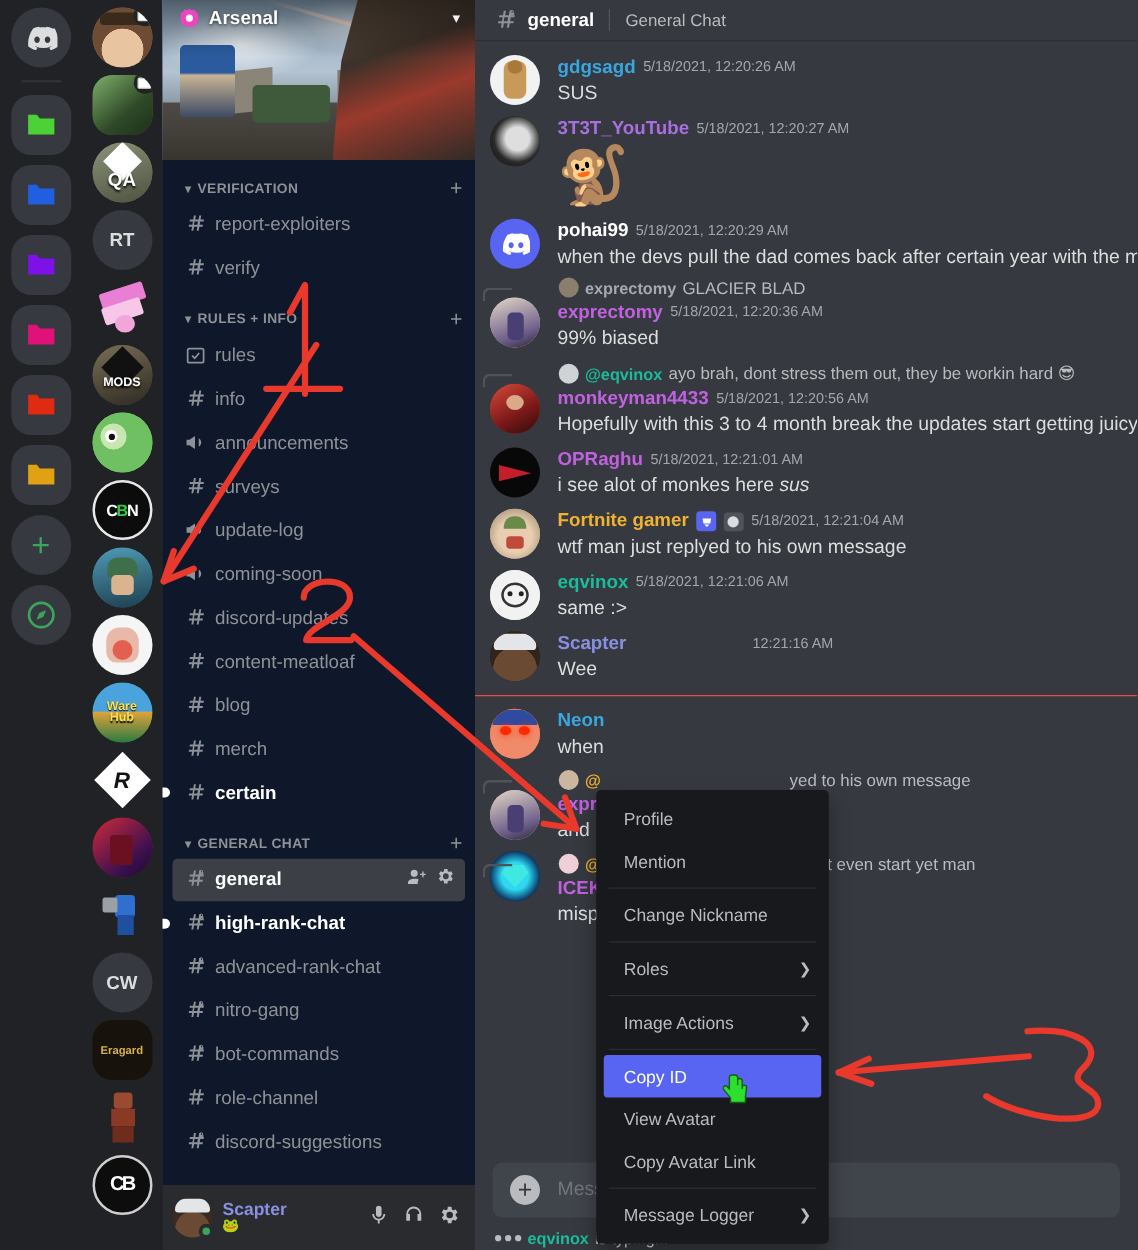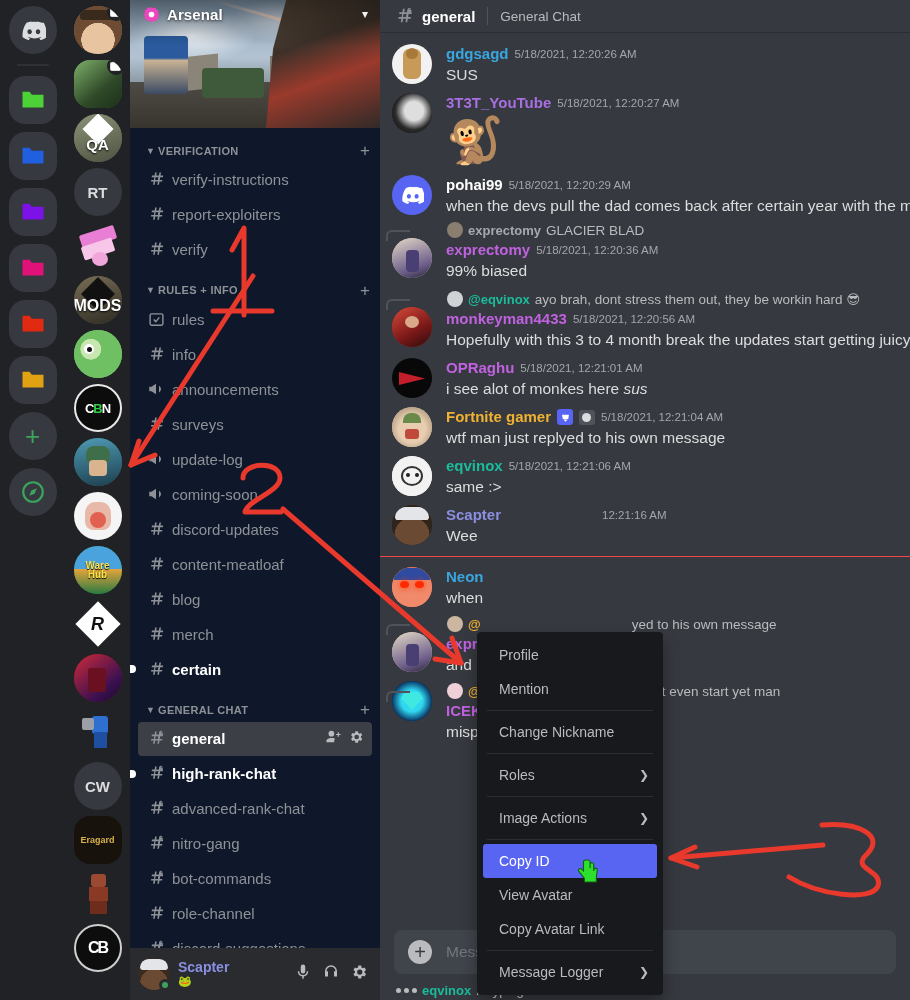--- a/index.html
+++ b/index.html
@@ -248,21 +248,21 @@
       </div>
       <div class="guild" style="background:#36393f;color:#dcddde;">RT</div>
       <div class="guild sq" style="background:transparent;">
         <div style="position:absolute;left:6px;top:8px;width:36px;height:14px;background:#e87fd4;transform:rotate(-18deg);border-radius:2px;"></div>
         <div style="position:absolute;left:8px;top:20px;width:32px;height:14px;background:#f7c6e8;transform:rotate(-18deg);border-radius:2px;"></div>
         <div style="position:absolute;left:18px;bottom:4px;width:16px;height:14px;background:#f0a6d8;border-radius:50%;"></div>
       </div>
       <div class="guild" style="background:#5b5244;">
         <div style="position:absolute;inset:0;background:linear-gradient(160deg,#7a6f56,#2d2a22);"></div>
         <div style="position:absolute;left:12px;top:6px;width:24px;height:24px;background:#111;transform:rotate(45deg);"></div>
-        <span style="position:relative;color:#fff;font-size:16px;font-weight:bold;margin-top:12px;text-shadow:0 1px 2px #000;">MODS</span>
+        <span style="position:relative;color:#fff;font-size:10px;font-weight:bold;margin-top:12px;text-shadow:0 1px 2px #000;">MODS</span>
       </div>
       <div class="guild" style="background:#7bc96f;">
         <div style="position:absolute;inset:0;background:radial-gradient(circle at 35% 40%,#c8e6b0 0 24%,#6fbf63 25%);"></div>
         <div style="position:absolute;left:10px;top:14px;width:10px;height:10px;background:#fff;border-radius:50%;"></div>
         <div style="position:absolute;left:13px;top:17px;width:5px;height:5px;background:#111;border-radius:50%;"></div>
       </div>
       <div class="guild" style="background:#0c0c0c;border:2px solid #e8e8e8;">
         <span style="color:#fff;font-size:13px;font-weight:bold;letter-spacing:-1px;">C<span style="color:#2ecc40;">B</span>N</span>
       </div>
       <div class="guild" style="background:#2f6f86;">
@@ -339,28 +339,20 @@
         <span class="arrow">▼</span>
         <span class="cname">VERIFICATION</span>
         <span class="plus">+</span>
       </div>
       <div class="chan">
         <span class="ico">
           <svg viewBox="0 0 24 24" width="19" height="19">
               <path fill="#8e9297" d="M10.3 3l-.7 4H6.2l-.3 2h3.4l-.6 3.5H5.3L5 14.5h3.4l-.7 4h2l.7-4h3.4l-.7 4h2l.7-4h3.3l.3-2h-3.3l.6-3.5h3.4l.3-2h-3.4l.7-4h-2l-.7 4h-3.4l.7-4zm.6 6h3.4l-.6 3.5h-3.4z"></path>
             </svg>
         </span>
-        <span class="label">verify-instructions</span>
-      </div>
-      <div class="chan">
-        <span class="ico">
-          <svg viewBox="0 0 24 24" width="19" height="19">
-              <path fill="#8e9297" d="M10.3 3l-.7 4H6.2l-.3 2h3.4l-.6 3.5H5.3L5 14.5h3.4l-.7 4h2l.7-4h3.4l-.7 4h2l.7-4h3.3l.3-2h-3.3l.6-3.5h3.4l.3-2h-3.4l.7-4h-2l-.7 4h-3.4l.7-4zm.6 6h3.4l-.6 3.5h-3.4z"></path>
-            </svg>
-        </span>
         <span class="label">report-exploiters</span>
       </div>
       <div class="chan">
         <span class="ico">
           <svg viewBox="0 0 24 24" width="19" height="19">
               <path fill="#8e9297" d="M10.3 3l-.7 4H6.2l-.3 2h3.4l-.6 3.5H5.3L5 14.5h3.4l-.7 4h2l.7-4h3.4l-.7 4h2l.7-4h3.3l.3-2h-3.3l.6-3.5h3.4l.3-2h-3.4l.7-4h-2l-.7 4h-3.4l.7-4zm.6 6h3.4l-.6 3.5h-3.4z"></path>
             </svg>
         </span>
         <span class="label">verify</span>
       </div>

